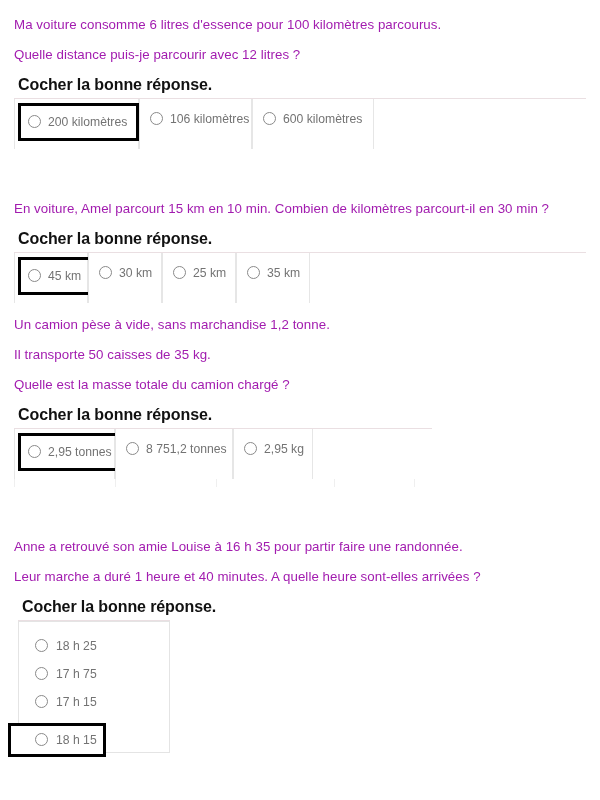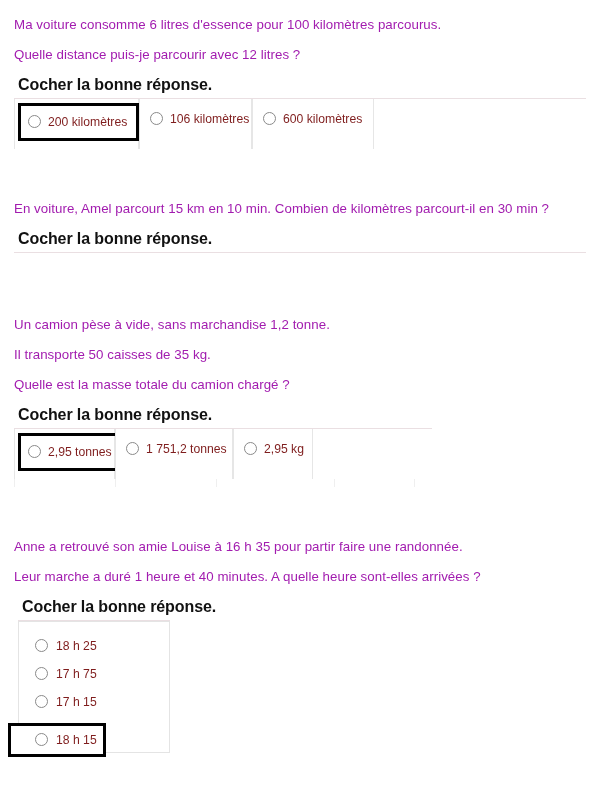--- a/index.html
+++ b/index.html
@@ -99,21 +99,21 @@
     width: 11px;
     height: 11px;
     border: 1.3px solid #8a8a8a;
     border-radius: 50%;
     background: #ffffff;
     flex: 0 0 auto;
   }
 
   .opt-text {
     font-size: 12.2px;
-    color: #7f1d1d;
+    color: #737373;
     line-height: 1;
     letter-spacing: 0px;
   }
 
   
   .tick-row {
     position: relative;
     margin-left: 14px;
     height: 10px;
   }
@@ -191,41 +191,67 @@
       </div>
     </div>
   </div>
 
   <div class="question-block" style="top:200px;">
     <p class="stmt">En voiture, Amel parcourt 15 km en 10 min. Combien de kilomètres parcourt-il en 30 min ?</p>
 
     <p class="cocher-label">Cocher la bonne réponse.</p>
     <div class="cocher-rule" style="width:572px;"></div>
 
+    <div class="options-row">
+      <div class="opt-cell selected" style="width:74px;">
+        <span class="inner">
+          <span class="radio"></span>
+          <span class="opt-text">45 km</span>
+        </span>
+      </div>
+      <div class="opt-cell" style="width:74px;">
+        <span class="inner">
+          <span class="radio"></span>
+          <span class="opt-text">30 km</span>
+        </span>
+      </div>
+      <div class="opt-cell" style="width:74px;">
+        <span class="inner">
+          <span class="radio"></span>
+          <span class="opt-text">25 km</span>
+        </span>
+      </div>
+      <div class="opt-cell" style="width:74px;">
+        <span class="inner">
+          <span class="radio"></span>
+          <span class="opt-text">35 km</span>
+        </span>
+      </div>
+    </div>
   </div>
 
   <div class="question-block" style="top:316px;">
     <p class="stmt">Un camion pèse à vide, sans marchandise 1,2 tonne.</p>
     <p class="stmt">Il transporte 50 caisses de 35 kg.</p>
     <p class="stmt">Quelle est la masse totale du camion chargé ?</p>
 
     <p class="cocher-label">Cocher la bonne réponse.</p>
     <div class="cocher-rule" style="width:418px;"></div>
 
     <div class="options-row">
       <div class="opt-cell selected" style="width:101px;">
         <span class="inner">
           <span class="radio"></span>
           <span class="opt-text">2,95 tonnes</span>
         </span>
       </div>
       <div class="opt-cell" style="width:118px;">
         <span class="inner">
           <span class="radio"></span>
-          <span class="opt-text">1 751,2 tonnes</span>
+          <span class="opt-text">8 751,2 tonnes</span>
         </span>
       </div>
       <div class="opt-cell" style="width:80px;">
         <span class="inner">
           <span class="radio"></span>
           <span class="opt-text">2,95 kg</span>
         </span>
       </div>
     </div>
 

